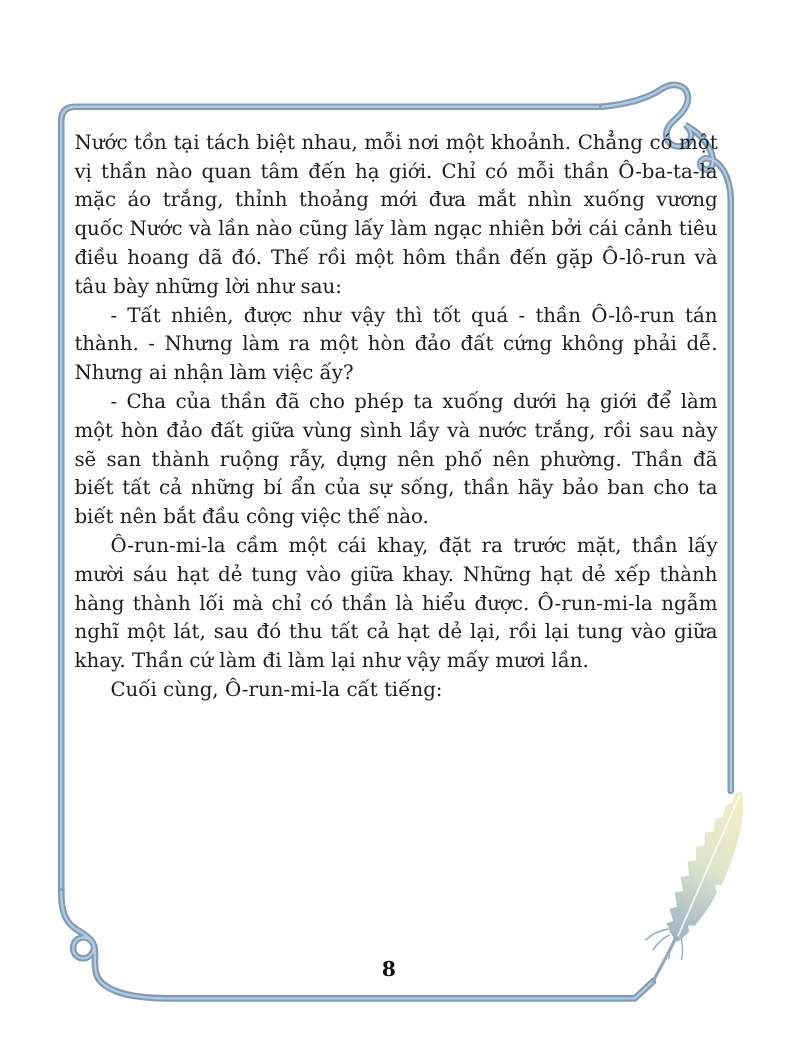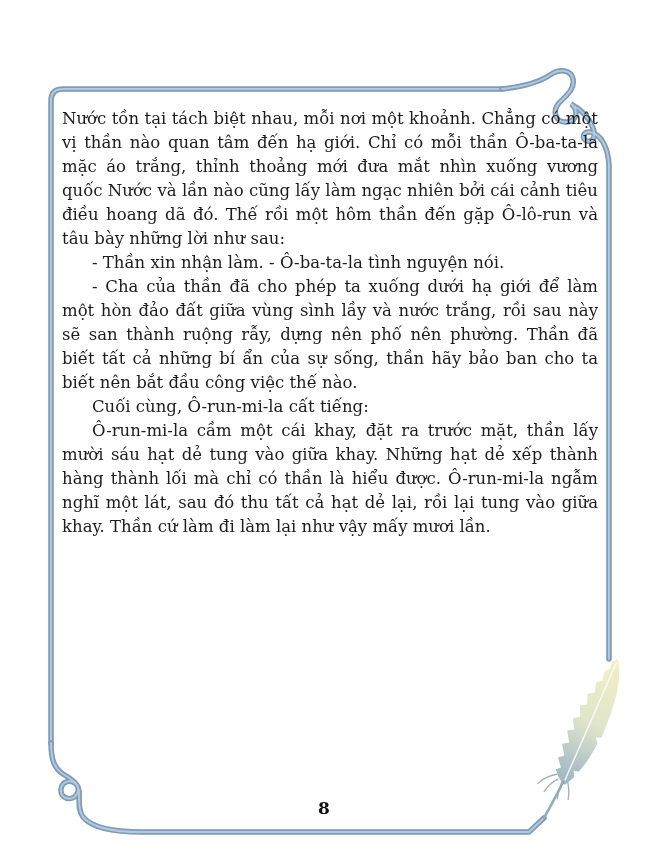--- a/index.html
+++ b/index.html
@@ -87,21 +87,21 @@
       <path d="M 537,736 Q 528,742 524,752 M 540,740 Q 534,748 533,757 M 550,738 Q 556,746 558,754 M 545,741 Q 545,750 548,758" fill="none" stroke="#9db1c0" stroke-width="1.3" stroke-linecap="round"></path>
 
       <path d="M 544,610 L 547,738" fill="none" stroke="#ffffff" stroke-width="1.4" opacity="0.85"></path>
 
       <path d="M 546,740 C 546,752 545,766 544,781" fill="none" stroke="#93a9bc" stroke-width="2.6" stroke-linecap="round"></path>
     </g>
   </svg>
 
   <div class="text-block">
     <p>Nước tồn tại tách biệt nhau, mỗi nơi một khoảnh. Chẳng có một vị thần nào quan tâm đến hạ giới. Chỉ có mỗi thần Ô-ba-ta-la mặc áo trắng, thỉnh thoảng mới đưa mắt nhìn xuống vương quốc Nước và lần nào cũng lấy làm ngạc nhiên bởi cái cảnh tiêu điều hoang dã đó. Thế rồi một hôm thần đến gặp Ô-lô-run và tâu bày những lời như sau:</p>
-    <p class="indent">- Thần xin nhận làm. - Ô-ba-ta-la tình nguyện nói.</p>
+    <p class="indent">- Tất nhiên, được như vậy thì tốt quá - thần Ô-lô-run tán thành. - Nhưng làm ra một hòn đảo đất cứng không phải dễ. Nhưng ai nhận làm việc ấy?</p>
     <p class="indent">- Cha của thần đã cho phép ta xuống dưới hạ giới để làm một hòn đảo đất giữa vùng sình lầy và nước trắng, rồi sau này sẽ san thành ruộng rẫy, dựng nên phố nên phường. Thần đã biết tất cả những bí ẩn của sự sống, thần hãy bảo ban cho ta biết nên bắt đầu công việc thế nào.</p>
+    <p class="indent">Ô-run-mi-la cầm một cái khay, đặt ra trước mặt, thần lấy mười sáu hạt dẻ tung vào giữa khay. Những hạt dẻ xếp thành hàng thành lối mà chỉ có thần là hiểu được. Ô-run-mi-la ngẫm nghĩ một lát, sau đó thu tất cả hạt dẻ lại, rồi lại tung vào giữa khay. Thần cứ làm đi làm lại như vậy mấy mươi lần.</p>
     <p class="indent">Cuối cùng, Ô-run-mi-la cất tiếng:</p>
-    <p class="indent">Ô-run-mi-la cầm một cái khay, đặt ra trước mặt, thần lấy mười sáu hạt dẻ tung vào giữa khay. Những hạt dẻ xếp thành hàng thành lối mà chỉ có thần là hiểu được. Ô-run-mi-la ngẫm nghĩ một lát, sau đó thu tất cả hạt dẻ lại, rồi lại tung vào giữa khay. Thần cứ làm đi làm lại như vậy mấy mươi lần.</p>
   </div>
 
   <div class="page-number">8</div>
 
 </div>
 
 </body></html>

